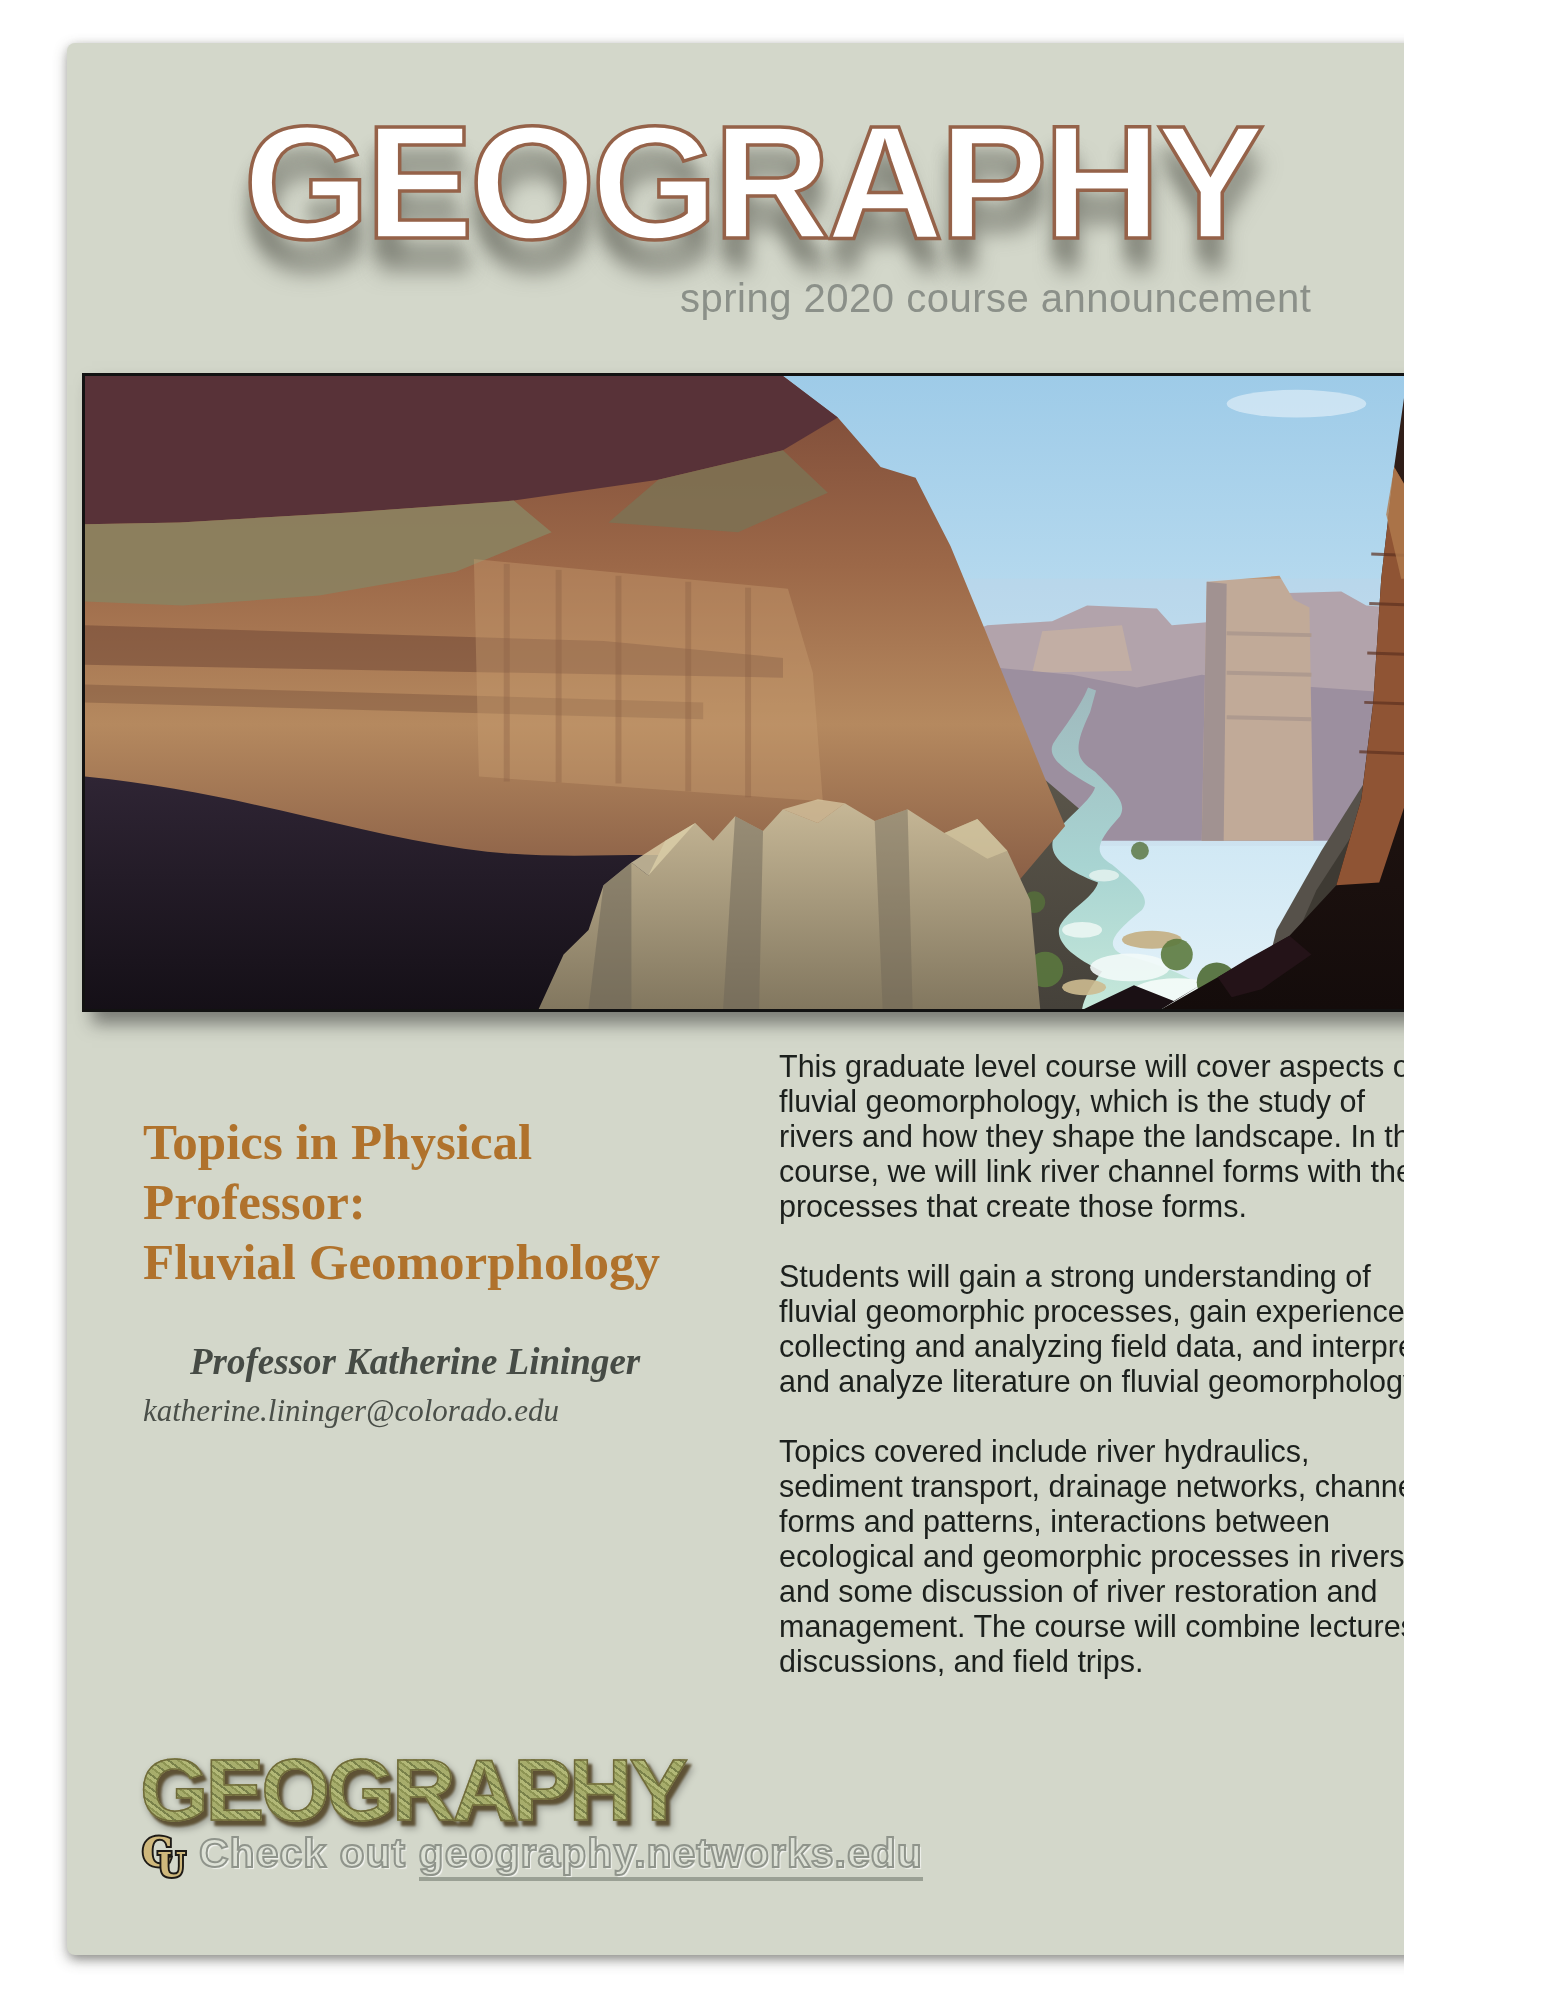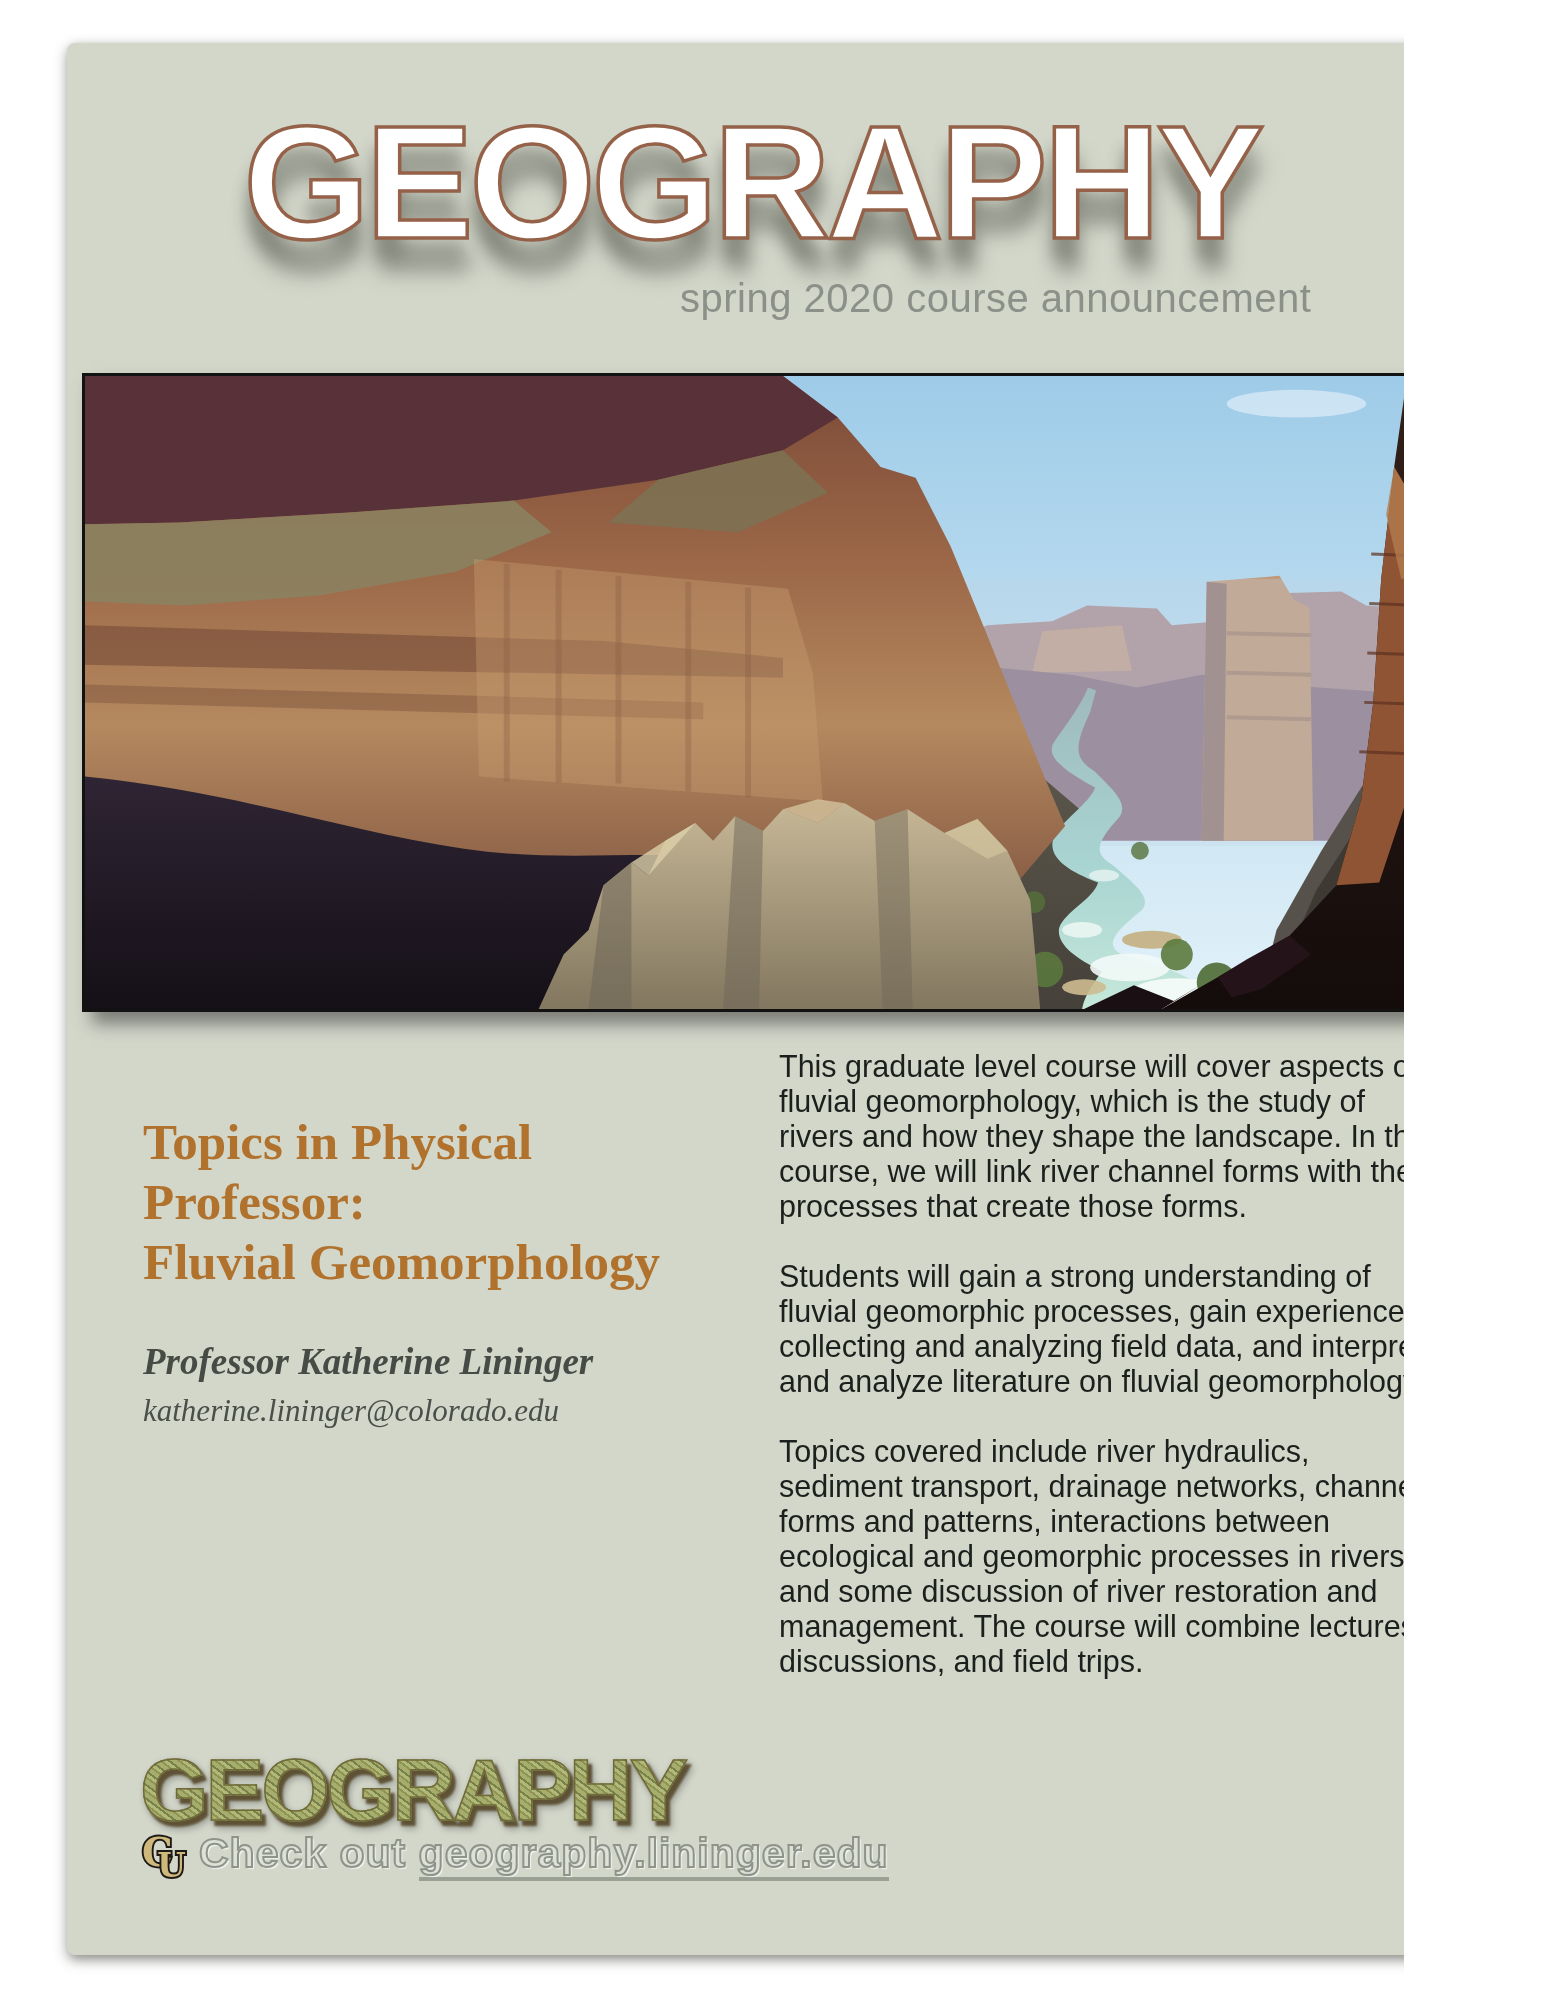--- a/index.html
+++ b/index.html
@@ -21,21 +21,21 @@
         border:3px solid #121212;background:#9ecbe8;
         box-shadow:10px 12px 16px rgba(35,35,35,.5);}
   .photo svg{display:block;width:100%;height:100%;}
   
   .left-col{position:absolute;left:76px;top:1029px;width:600px;}
   .course-code{font-family:"Liberation Serif",serif;font-weight:bold;
         font-size:47px;color:#393d3c;letter-spacing:1px;}
   .course-title{margin-top:40px;font-family:"Liberation Serif",serif;font-weight:bold;
         font-size:51px;line-height:60px;color:#b0722c;}
   .professor{margin-top:48px;font-family:"Liberation Serif",serif;
-        font-weight:bold;font-style:italic;font-size:37px;color:#464b45;}
+        font-weight:bold;font-style:italic;font-size:37px;color:#464b45;margin-left:47px;}
   .email{font-family:"Liberation Serif",serif;font-style:italic;
         font-size:31px;color:#4a4f49;margin-top:10px;}
   .right-col{position:absolute;left:712px;top:1006px;width:648px;
         font-size:30.5px;line-height:35px;color:#1c201d;}
   .right-col p{margin:0 0 35px 0;}
   
   .geo-logo{position:absolute;left:73px;top:1703px;font-size:88px;font-weight:bold;
         letter-spacing:-3px;line-height:1;white-space:nowrap;
         background:repeating-linear-gradient(37deg,#a7ad6c 0 4px,#8d9454 4px 6px,#b2b877 6px 9px,#79814a 9px 11px);
         -webkit-background-clip:text;background-clip:text;color:transparent;
@@ -173,17 +173,17 @@
       <p>Topics covered include river hydraulics, sediment transport, drainage networks, channel forms and patterns, interactions between ecological and geomorphic processes in rivers, and some discussion of river restoration and management. The course will combine lectures, discussions, and field trips.</p>
     </div>
 
     <div class="geo-logo">GEOGRAPHY</div>
 
     <div class="checkout">
       <svg class="cu-badge" viewBox="0 0 54 52">
         <text x="1" y="36" font-family="DejaVu Serif, serif" font-size="40" font-weight="bold" fill="#cfb87c" stroke="#1d1a16" stroke-width="4" paint-order="stroke">C</text>
         <text x="17" y="48" font-family="DejaVu Serif, serif" font-size="34" font-weight="bold" fill="#cfb87c" stroke="#1d1a16" stroke-width="4" paint-order="stroke">U</text>
       </svg>
-      <div class="checkout-text"><span>Check out </span><span class="site-link">geography.lininger.edu</span></div>
+      <div class="checkout-text"><span>Check out </span><span class="site-link">geography.networks.edu</span></div>
     </div>
 
   </div>
 </div>
 
 </body></html>

